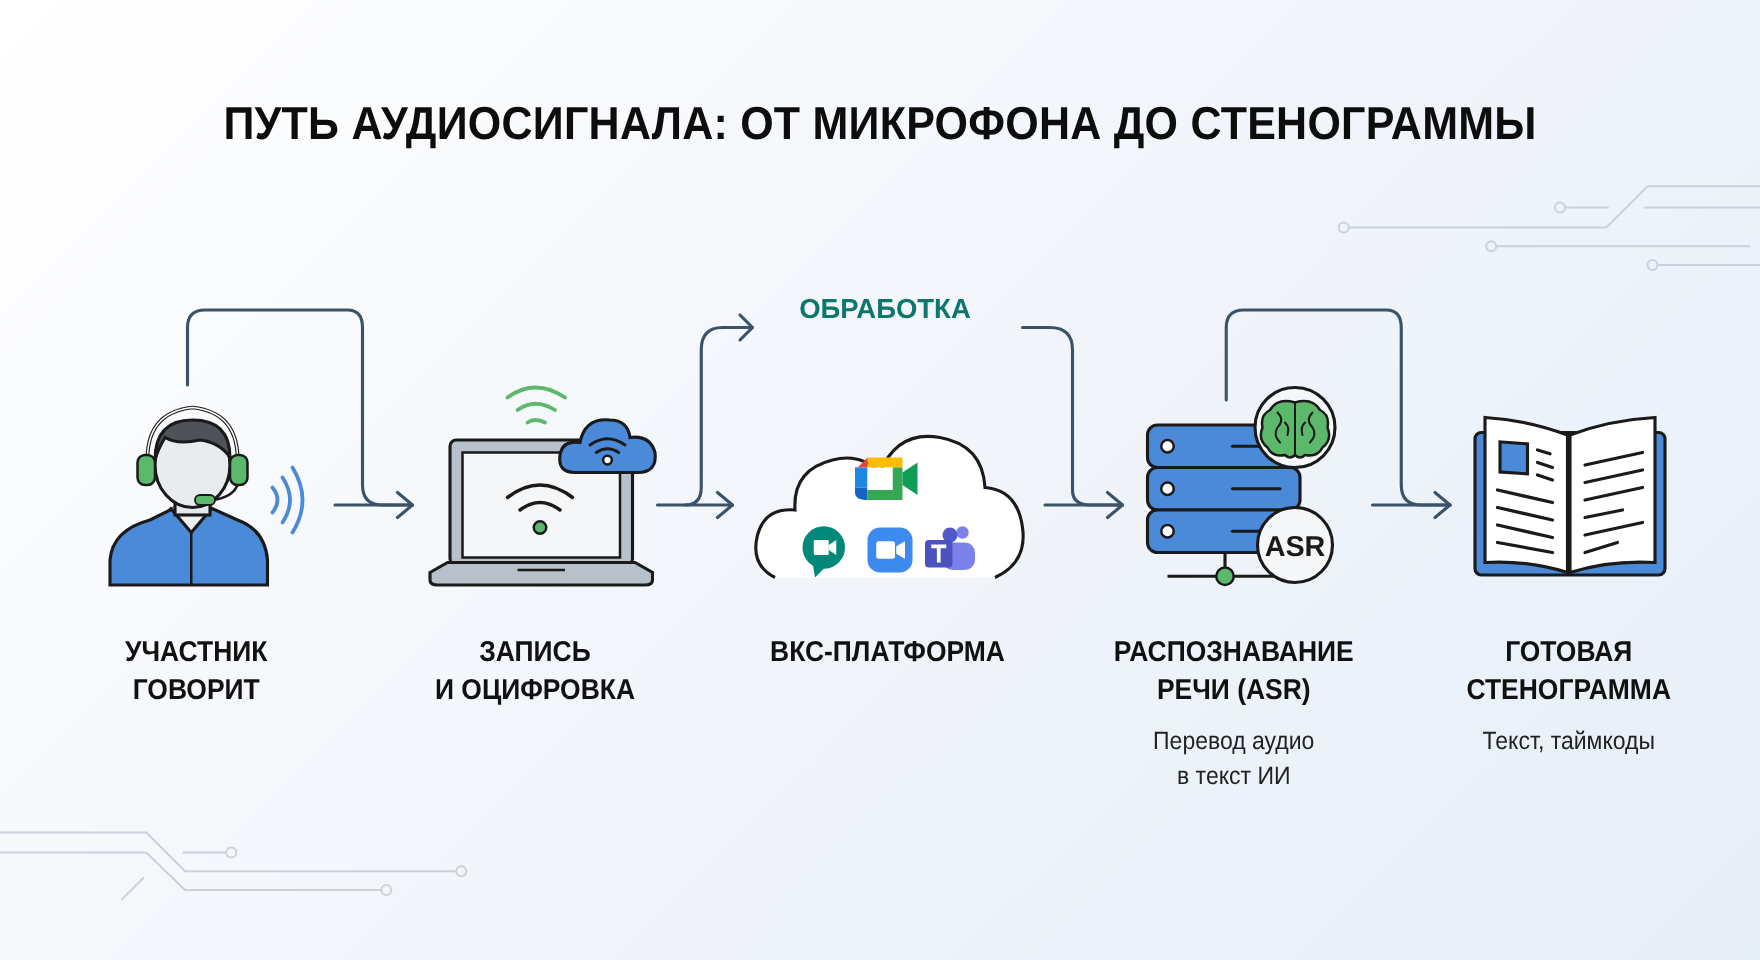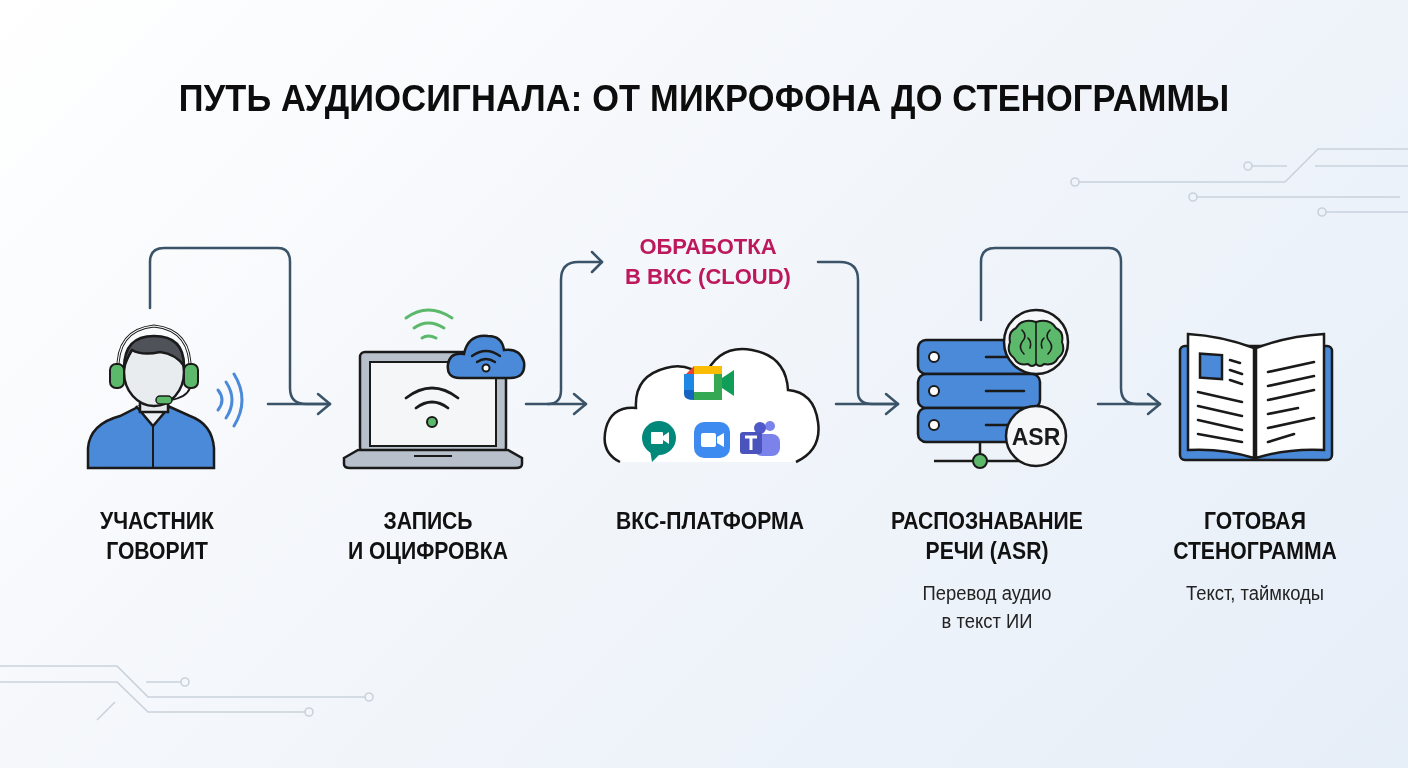--- a/index.html
+++ b/index.html
@@ -18,21 +18,21 @@
   .flow { position:absolute; left:0; top:0; }
   .label {
     position:absolute; text-align:center; font-weight:700; font-size:23px; line-height:30px; color:#111;
     transform: scaleX(0.92);
   }
   .sub {
     position:absolute; text-align:center; font-size:20px; line-height:28px; color:#222;
     transform: scaleX(0.92);
   }
   .cloud-label {
-    position:absolute; text-align:center; font-weight:700; font-size:22px; line-height:30px; color:#be185d;
+    position:absolute; text-align:center; font-weight:700; font-size:22px; line-height:30px; color:#0f766e;
   }
   .icon { position:absolute; }
   .asr-text { font-family:"Liberation Sans", sans-serif; font-weight:700; }
 </style>
 </head>
 <body>
 
 <svg class="deco" width="1408" height="768" viewBox="0 0 1408 768">
   <g stroke="#c9d2dc" stroke-width="1.6" fill="none">
     <circle cx="1075" cy="182" r="4"></circle>
@@ -117,21 +117,20 @@
   <path d="M120 80 Q106 80 108 66 Q110 54 124 56 Q128 36 148 38 Q162 38 164 52 Q180 50 184 64 Q186 80 170 80 Z" fill="#4a8ad8" stroke="#1a1a1a" stroke-width="2.5"></path>
   <g fill="none" stroke="#1a1a1a" stroke-width="2.4" stroke-linecap="round">
     <path d="M132 58 Q146 48 160 58"></path>
     <path d="M137 64 Q146 58 155 64"></path>
   </g>
   <circle cx="146" cy="70" r="3.5" fill="#fff" stroke="#1a1a1a" stroke-width="2"></circle>
 </svg>
 
 <div class="cloud-label" style="left:598px;top:232px;width:220px">
   <div>ОБРАБОТКА</div>
-  <div>В ВКС (CLOUD)</div>
 </div>
 
 <svg class="icon" style="left:600px;top:326px" width="222" height="150" viewBox="0 0 222 150">
   <path d="M20 136 Q0 126 6 102 Q12 80 36 82 Q34 50 66 42 Q88 36 104 52 Q118 18 152 24 Q186 30 188 64 Q214 66 218 96 Q222 124 196 136" fill="#ffffff" stroke="#1a1a1a" stroke-width="2.5"></path>
 
   <g transform="translate(84,40)">
     <path d="M10 0 H38 V8 H10 Z" fill="#fbbc04"></path>
     <path d="M0 10 L10 0 V8 H0 Z" fill="#ea4335"></path>
     <rect x="0" y="8" width="10" height="16" fill="#1e88e5"></rect>
     <path d="M0 24 H10 V34 Q0 34 0 28 Z" fill="#1565c0"></path>

